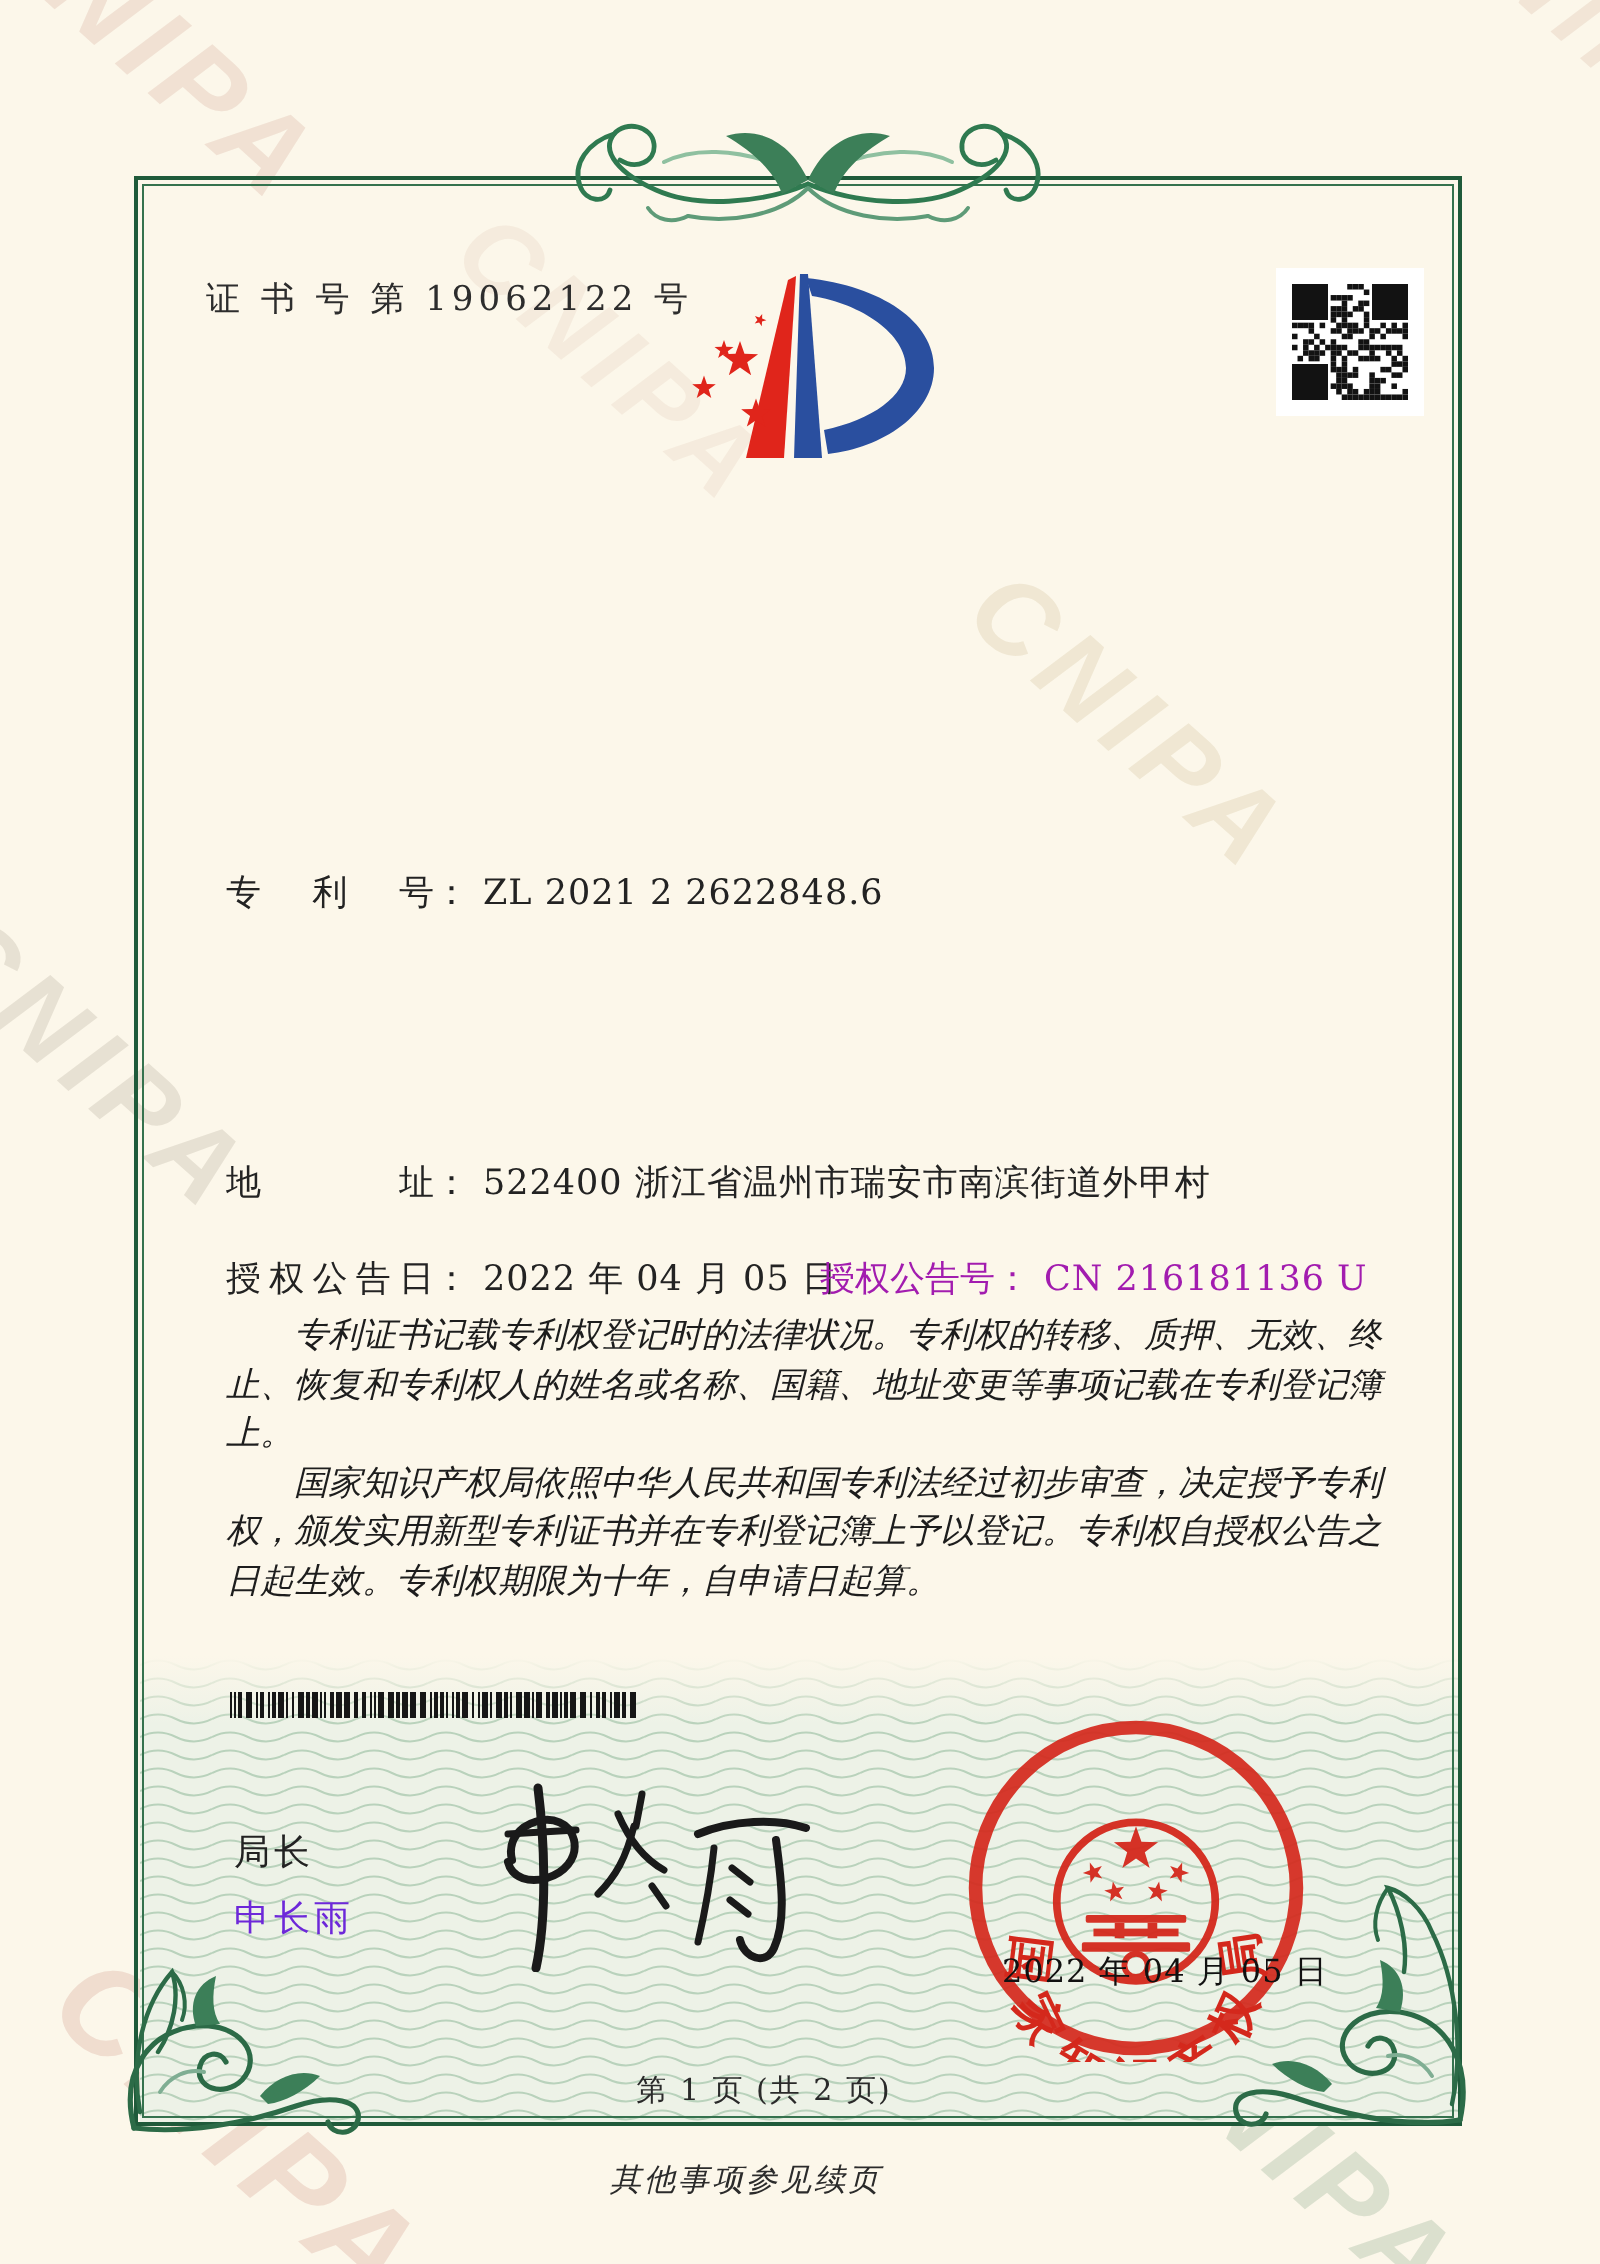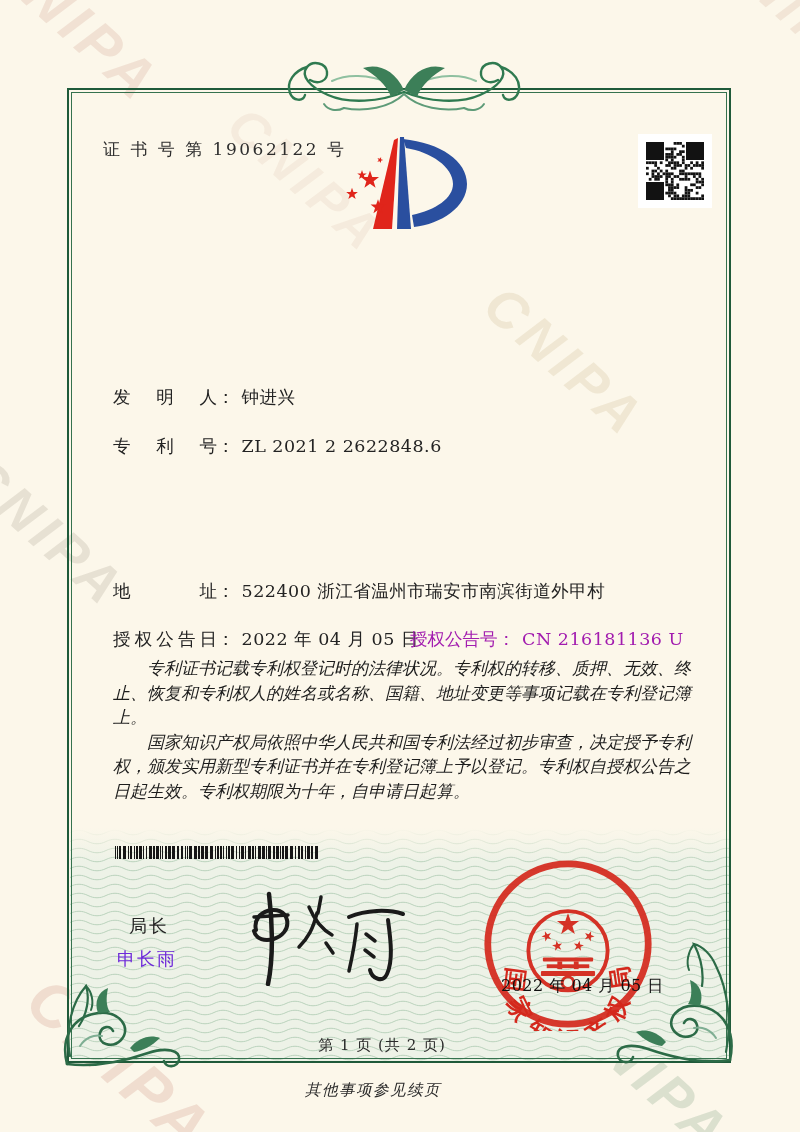--- a/index.html
+++ b/index.html
@@ -47,21 +47,21 @@
 
   .bodytext{position:absolute;left:113px;top:656px;width:578px;z-index:3;
             font-size:17px;line-height:24.5px;color:#1d1d1d;font-style:italic;}
   .bodytext p{margin:0;text-indent:2em;}
 
   .barcode{position:absolute;left:115px;top:846px;width:204px;height:13px;display:flex;
            overflow:hidden;z-index:3;}
   .barcode i{display:block;height:100%;background:#161616;flex:none;}
 
   .sig-title{position:absolute;left:117px;top:914px;font-size:18px;color:#222;z-index:3;
-             font-family:"Liberation Sans","DejaVu Sans",sans-serif;letter-spacing:2px;margin-left:12px;}
+             font-family:"Liberation Sans","DejaVu Sans",sans-serif;letter-spacing:2px;}
   .sig-name{position:absolute;left:117px;top:947px;font-size:18px;color:#6d28d9;z-index:3;
             font-family:"Liberation Sans","DejaVu Sans",sans-serif;letter-spacing:2px;}
   .signature{position:absolute;left:238px;top:886px;z-index:3;}
 
   .seal{position:absolute;left:481px;top:857px;z-index:3;}
   .seal-date{position:absolute;left:501px;top:976px;width:140px;font-size:16px;color:#111;
              z-index:4;letter-spacing:.5px;white-space:nowrap;}
 
   .page-footer{position:absolute;left:67px;top:1036px;width:630px;text-align:center;
                font-size:15px;color:#2a2a2a;letter-spacing:1px;z-index:3;}
@@ -275,23 +275,20 @@
         <rect x="41.5" y="1.5" width="15" height="15"></rect>
         <rect x="1.5" y="41.5" width="15" height="15"></rect>
       </g>
       <rect x="6" y="6" width="6" height="6"></rect>
       <rect x="46" y="6" width="6" height="6"></rect>
       <rect x="6" y="46" width="6" height="6"></rect>
     </svg>
   </div>
 
 
-  <div class="frow" style="top:385px">
-    <span class="flabel">发明人</span><span>：</span><span class="fvalue">钟进兴</span>
-  </div>
   <div class="frow" style="top:434px">
     <span class="flabel">专利号</span><span>：</span><span class="fvalue">ZL 2021 2 2622848.6</span>
   </div>
   <div class="frow" style="top:579px">
     <span class="flabel">地址</span><span>：</span><span class="fvalue">522400 浙江省温州市瑞安市南滨街道外甲村</span>
   </div>
   <div class="frow" style="top:627px">
     <span class="flabel">授权公告日</span><span>：</span><span class="fvalue">2022 年 04 月 05 日</span>
   </div>
   <div class="frow2" style="top:627px">

